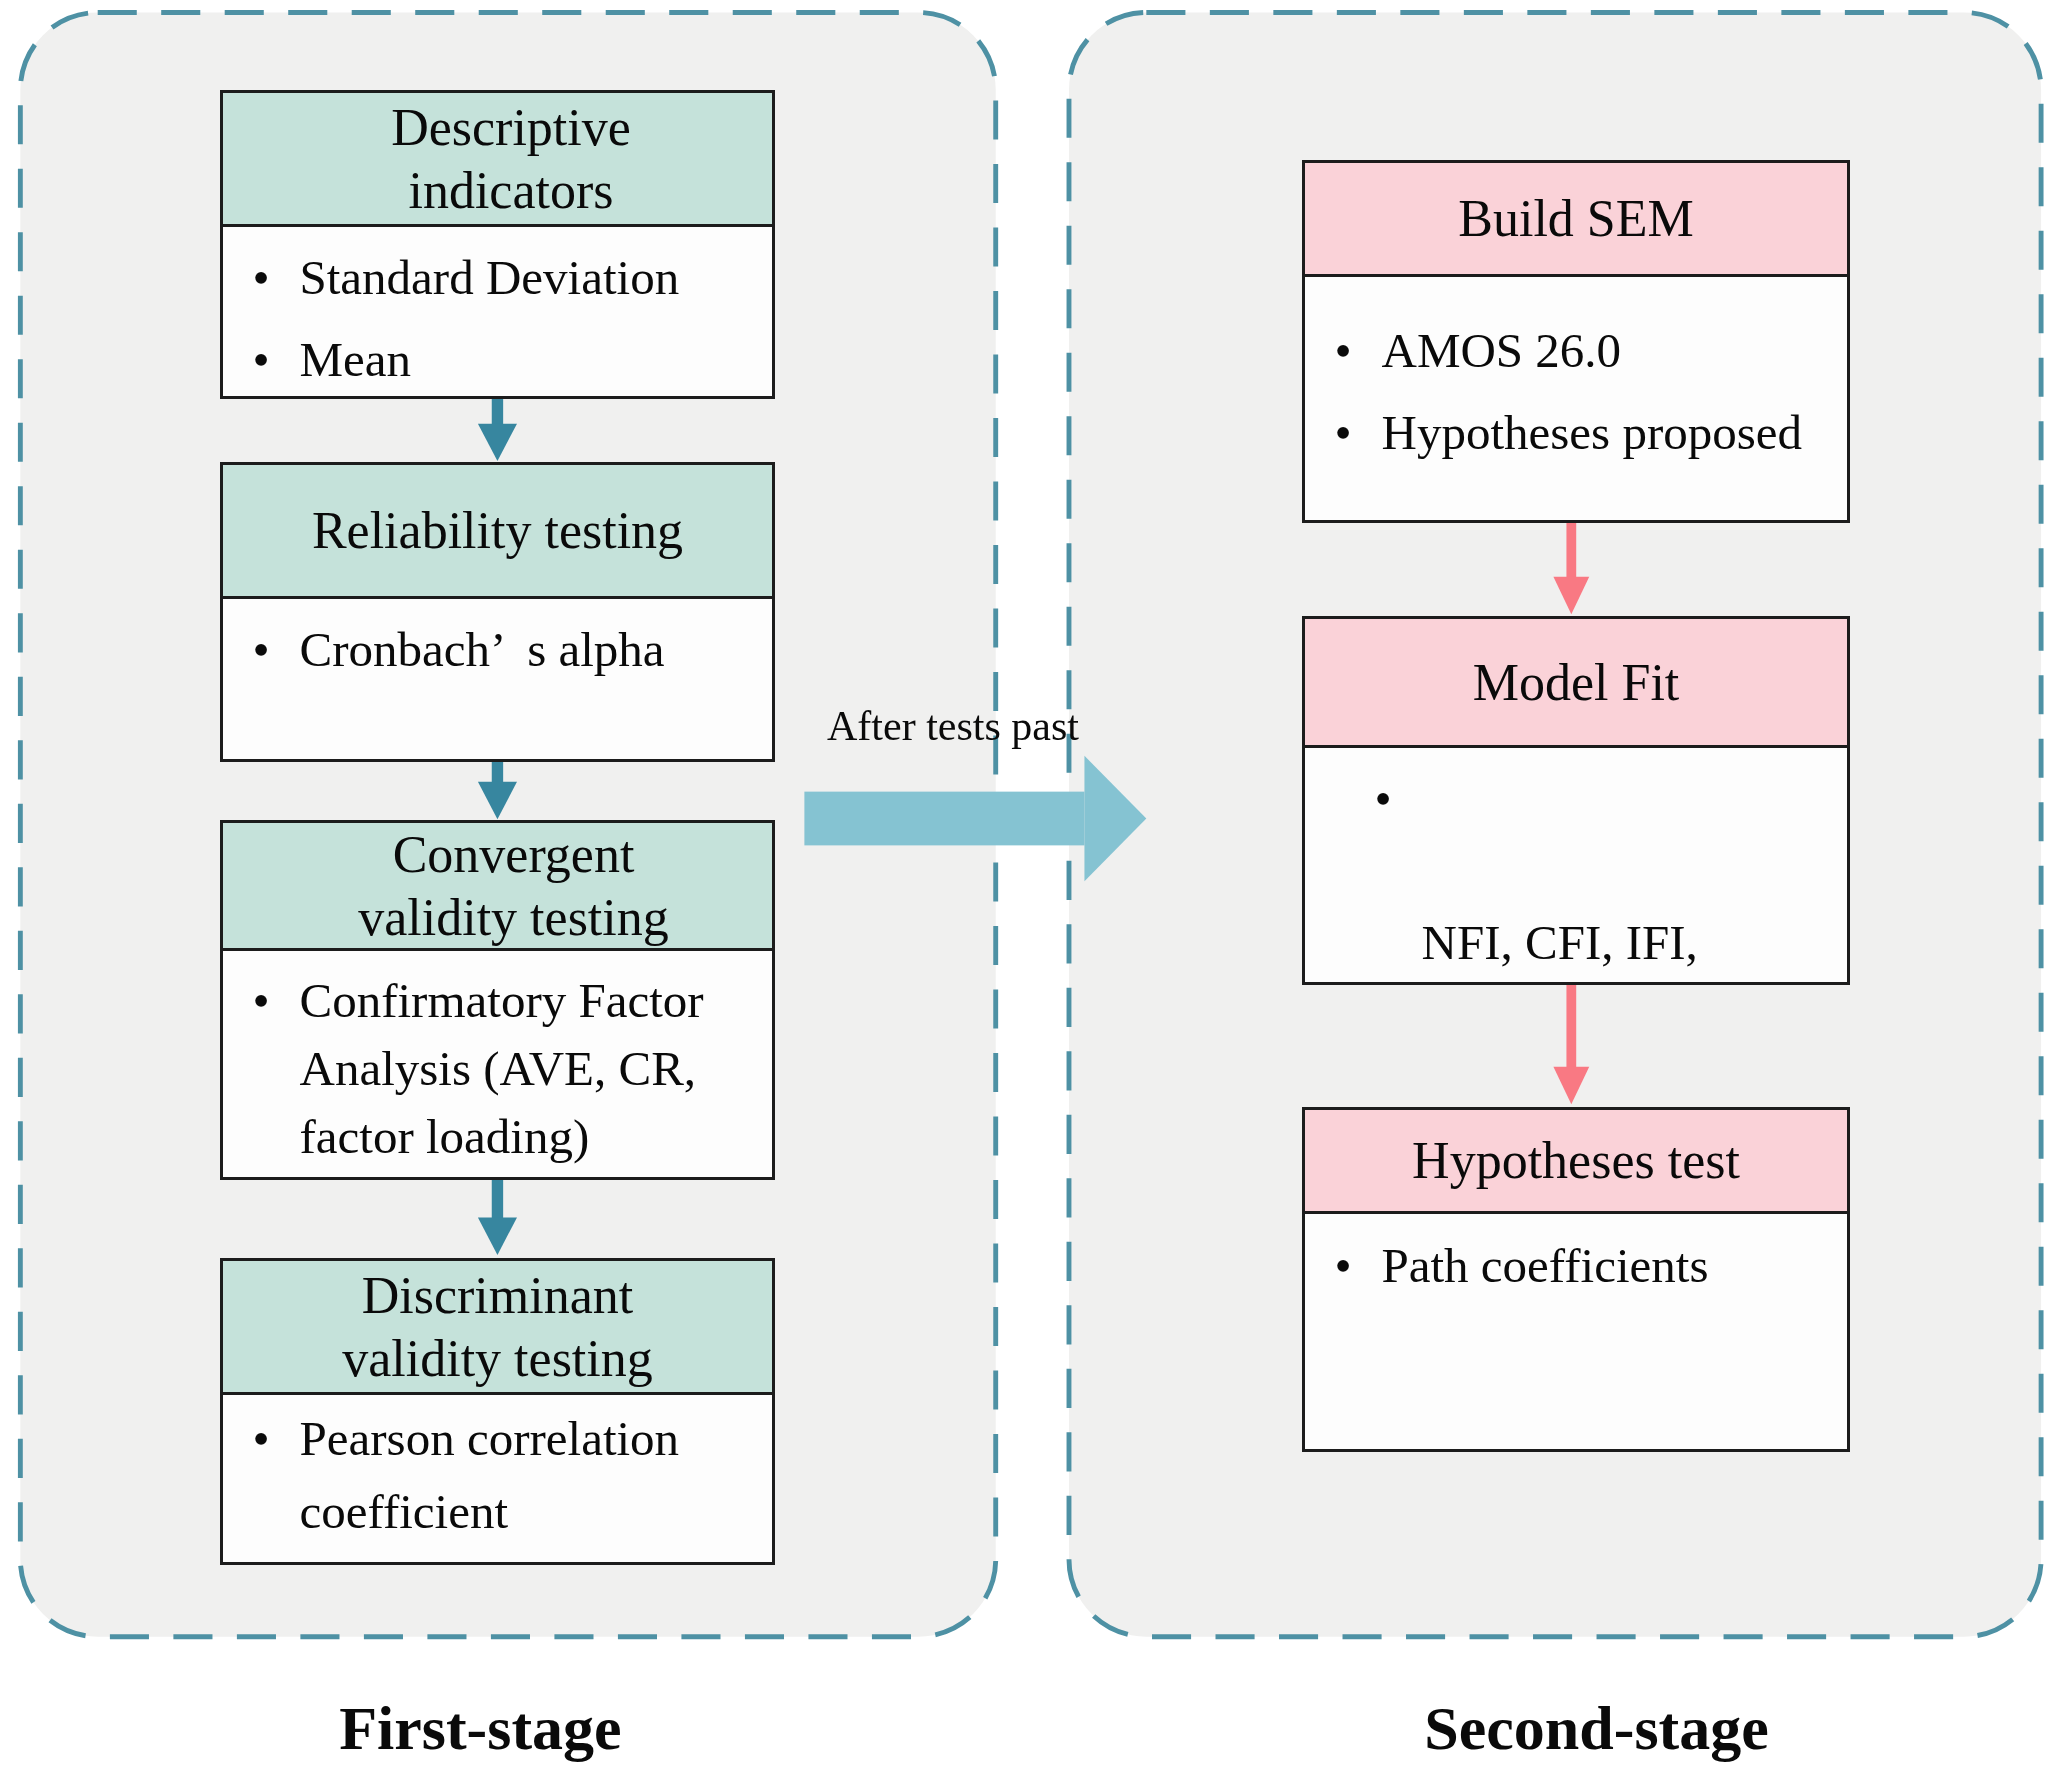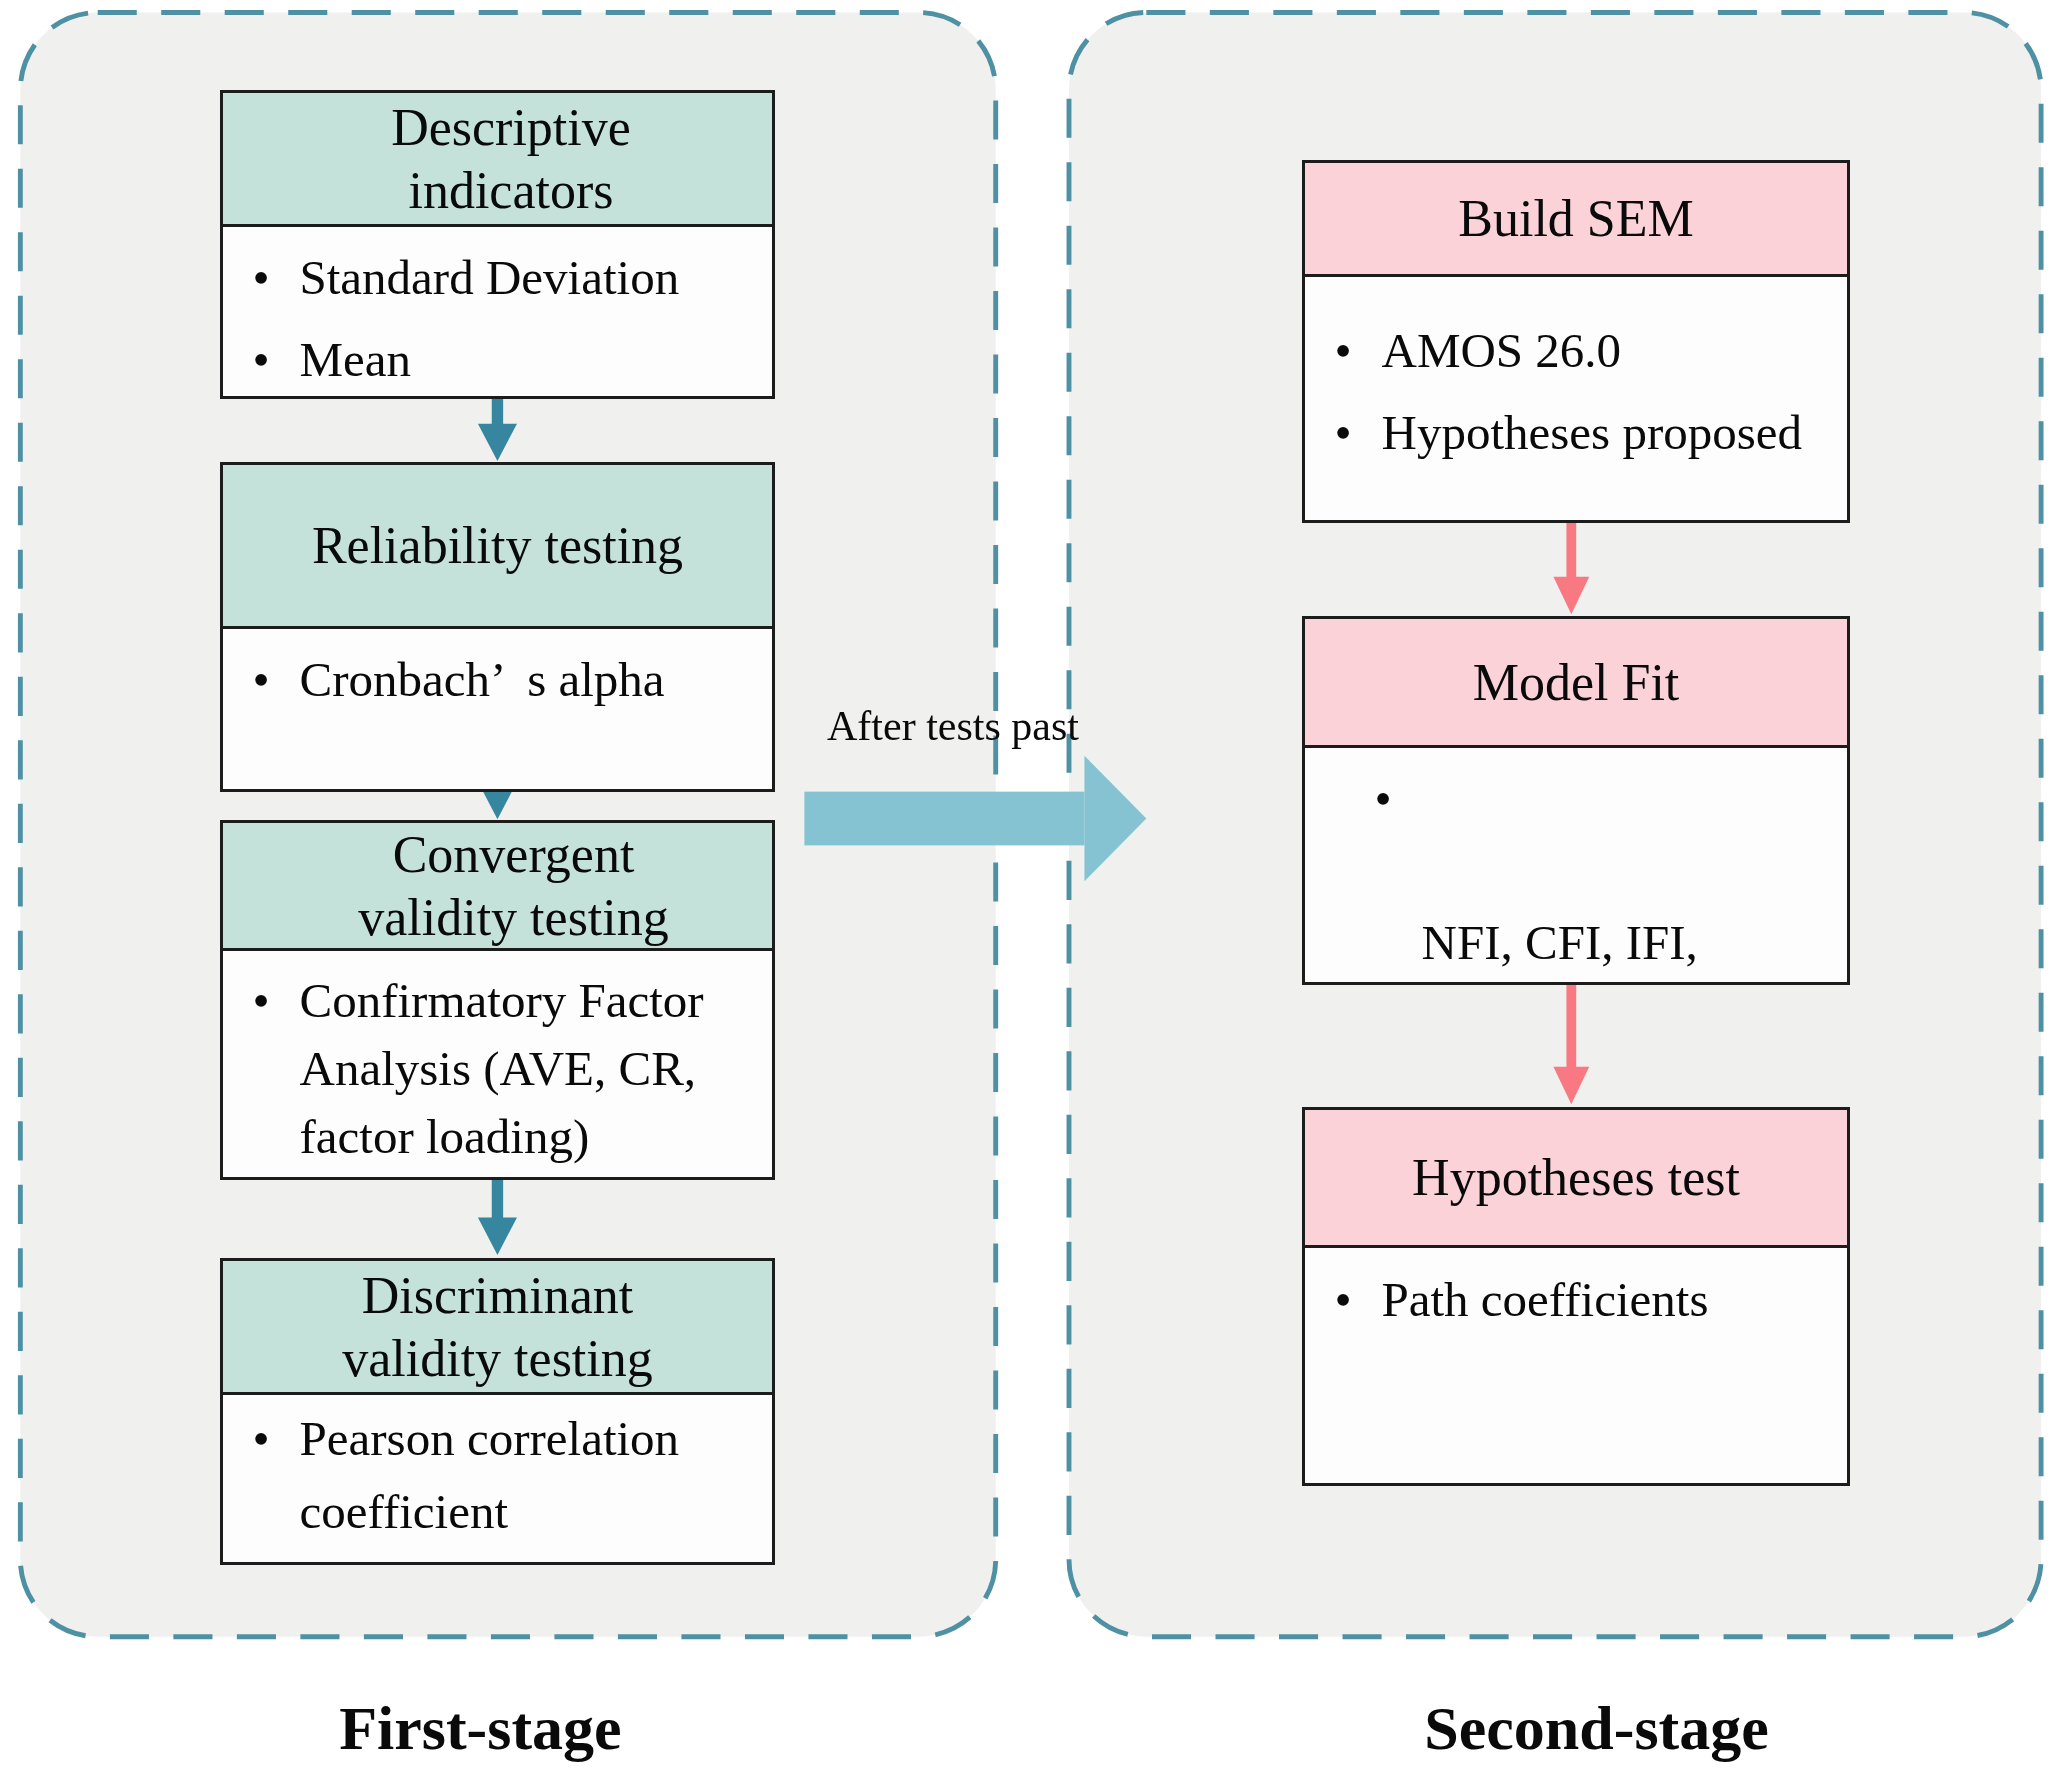--- a/index.html
+++ b/index.html
@@ -77,21 +77,21 @@
     <div class="bullet-row">
       <span class="bullet-text">Standard Deviation</span>
     </div>
     <div class="bullet-row">
       <span class="bullet-text">Mean</span>
     </div>
   </div>
 </div>
 
 <div class="flowbox teal" style="left:220px;top:462px;width:555px;">
-  <div class="box-header" style="height:164px;">
+  <div class="box-header" style="height:134px;">
     <span>Reliability testing</span>
   </div>
   <div class="box-body" style="height:160px;">
     <div class="bullet-row">
       <span class="bullet-text">Cronbach’  s alpha</span>
     </div>
   </div>
 </div>
 
 <div class="flowbox teal" style="left:220px;top:820px;width:555px;">
@@ -141,21 +141,21 @@
       <span class="bullet-text">
         <span>NFI, CFI, IFI,</span>
         <span>RFI, RMSEA,</span>
         <span class="math-line"><i>χ</i><sup>2</sup><i>/df</i></span>
       </span>
     </div>
   </div>
 </div>
 
 <div class="flowbox pink" style="left:1302px;top:1107px;width:548px;">
-  <div class="box-header" style="height:138px;">
+  <div class="box-header" style="height:104px;">
     <span>Hypotheses test</span>
   </div>
   <div class="box-body" style="height:235px;padding-top:11.4px;">
     <div class="bullet-row">
       <span class="bullet-text">Path coefficients</span>
     </div>
   </div>
 </div>
 
 <div class="connector-label">After tests past</div>

